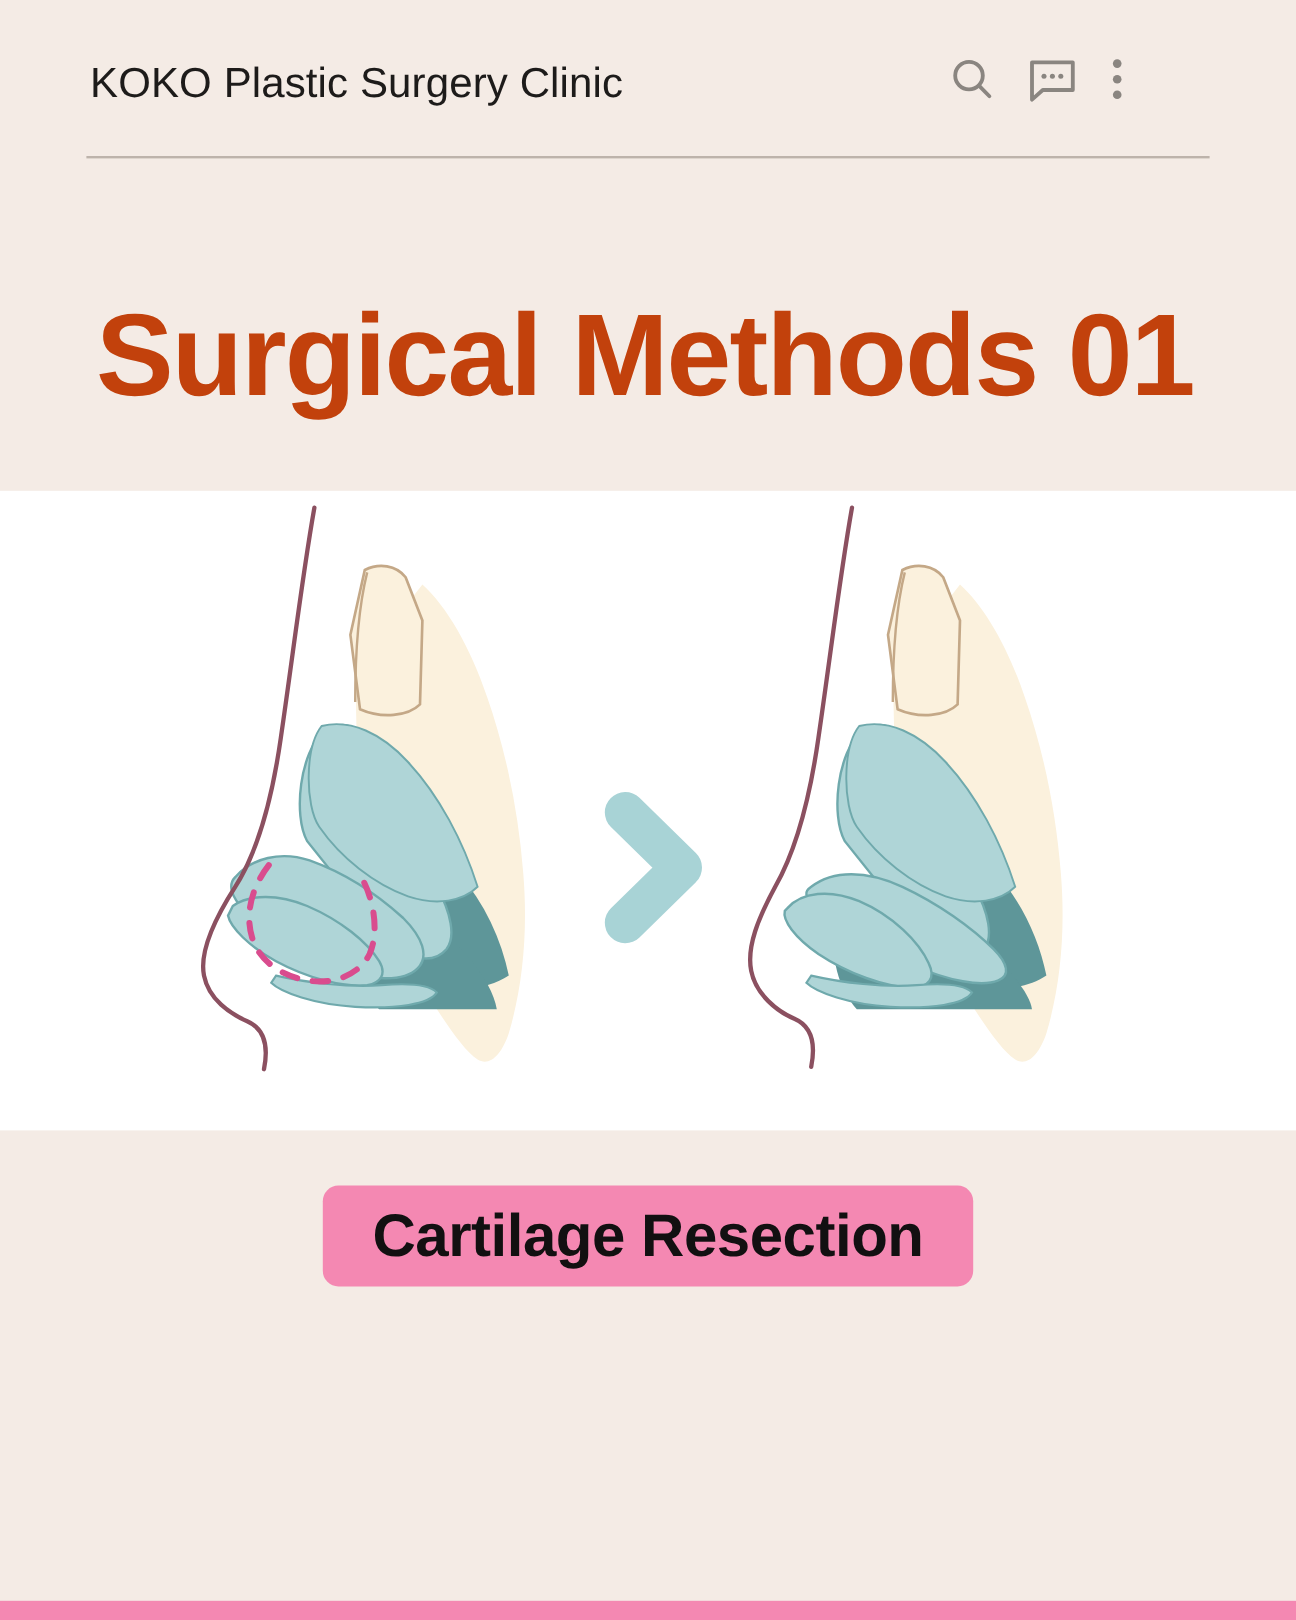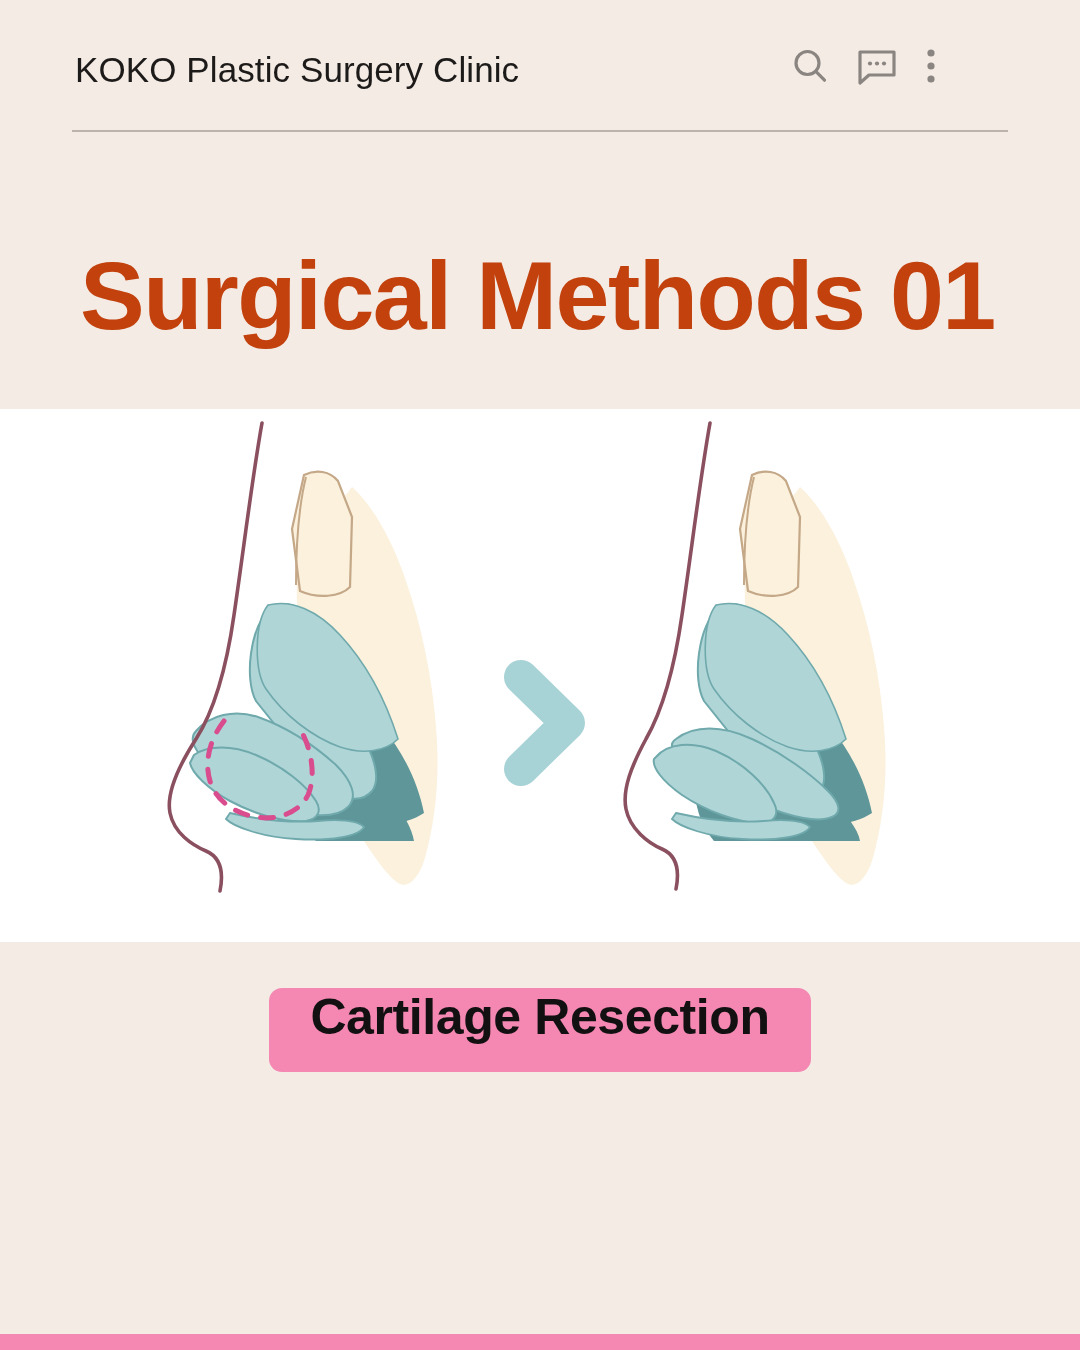--- a/index.html
+++ b/index.html
@@ -46,21 +46,21 @@
   .figure-panel svg{ display:block; width:1080px; height:533px; }
 
   
   .caption-row{
     position:absolute; left:0; top:988px; width:1080px;
     display:flex; justify-content:center;
   }
   .caption-badge{
     width:542px; height:84px; border-radius:13px;
     background:#F488B2;
-    display:flex; justify-content:center;
+    display:flex; align-items:center; justify-content:center;
   }
   .caption-text{
     font-size:50px; font-weight:700; color:#121011;
     letter-spacing:-.4px; white-space:nowrap;
   }
 
   
   .bottom-bar{
     position:absolute; left:0; top:1334px; width:1080px; height:16px;
     background:#F488B2;

